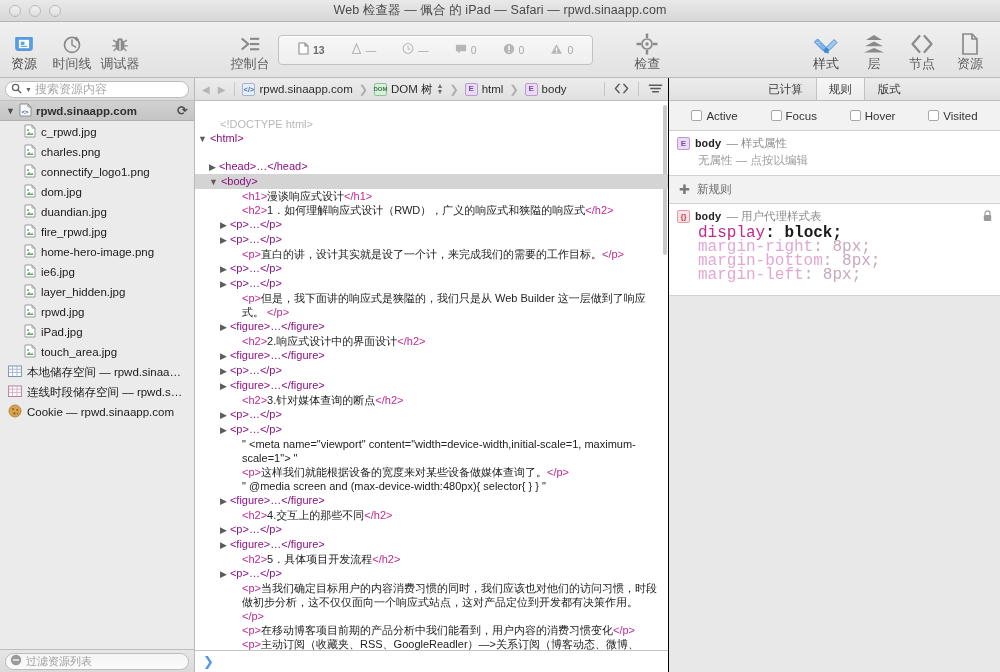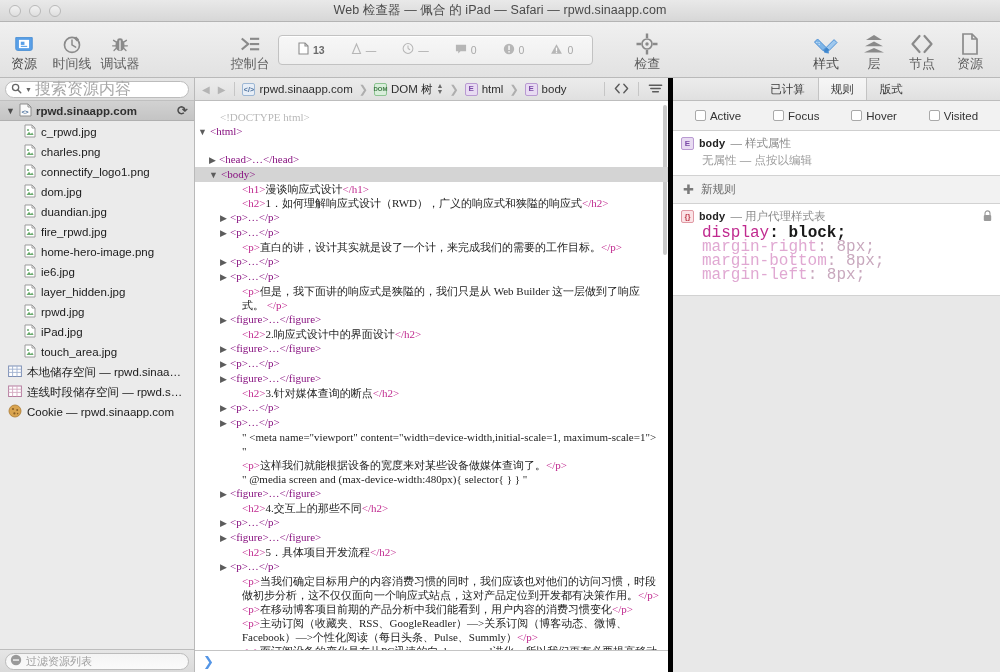--- a/index.html
+++ b/index.html
@@ -71,21 +71,21 @@
   .searchwrap{
     height:23px; flex:0 0 23px;
     background:linear-gradient(to bottom,#e6e6e6,#dcdcdc);
     border-bottom:1px solid #c0c0c0;
     display:flex; align-items:center; padding:0 5px;
   }
   .searchfield{
     flex:1; height:17px; border:1px solid #bcbcbc; border-radius:9px;
     background:#fff; display:flex; align-items:center; padding:0 5px; gap:3px;
   }
-  .searchfield .ph{ color:#a8a8a8; font-size:16px; }
+  .searchfield .ph{ color:#a8a8a8; font-size:12px; }
   .srcheader{
     height:20px; flex:0 0 20px;
     background:linear-gradient(to bottom,#d2d2d2,#c4c4c4);
     border-bottom:1px solid #b0b0b0;
     display:flex; align-items:center; gap:4px; padding:0 6px;
     font-weight:bold; font-size:11.5px; color:#2f2f2f;
   }
   .srcheader .disc{ color:#4a4a4a; font-size:9px; }
   .reload{ margin-left:auto; color:#4d4d4d; font-size:13px; font-weight:bold; }
   .reslist{ flex:1 1 auto; overflow:hidden; padding-top:1px; background:#ebebeb;}
@@ -125,41 +125,41 @@
     line-height:1;
   }
   .badge.e{ background:#e8dbf2; border:1px solid #b99ad2; color:#7b4ba8;}
   .badge.dom{ background:#d9eedb; border:1px solid #8dc492; color:#3f7a45;}
   .badge.doc{ background:#e7eef7; border:1px solid #9db7d4; color:#4a6f9c; border-radius:2px;}
   .crumbright{ margin-left:auto; display:flex; align-items:center; gap:6px;}
 
   .domtree{
     flex:1 1 auto; overflow:hidden; position:relative;
     background:#fff;
-    font-family:Liberation Serif, serif;
+    font-family:Liberation Sans, sans-serif;
     font-size:11px; line-height:14px;
-    padding:9px 0 0 0;
+    padding:16px 0 0 0;
   }
   .dline{ padding:0 8px 0 0; white-space:pre-wrap; position:relative; }
   .dline.sel{ background:#d4d4d4; }
   .tw{ color:#881280; }      
   .pk{ color:#c02a8f; }      
   .txt{ color:#222; }
   .doctype{ color:#b8b8b8; }
   .disc2{ color:#5c5c5c; font-size:9px; }
   .consolebar{
     height:22px; flex:0 0 22px; border-top:1px solid #c4c4c4;
     background:#fff; display:flex; align-items:center; padding:0 8px;
     color:#5596e6; font-weight:bold; font-size:13px;
   }
 
   
   .rightpanel{
     width:332px; flex:0 0 332px;
-    border-left:5px solid #000000;
+    border-left:1px solid #000000;
     background:#f2f2f2;
     display:flex; flex-direction:column; min-height:0;
   }
   .rtabs{
     height:23px; flex:0 0 23px;
     background:linear-gradient(to bottom,#ececec,#e0e0e0);
     border-bottom:1px solid #bdbdbd;
     display:flex; align-items:stretch; justify-content:center;
   }
   .rtab{

